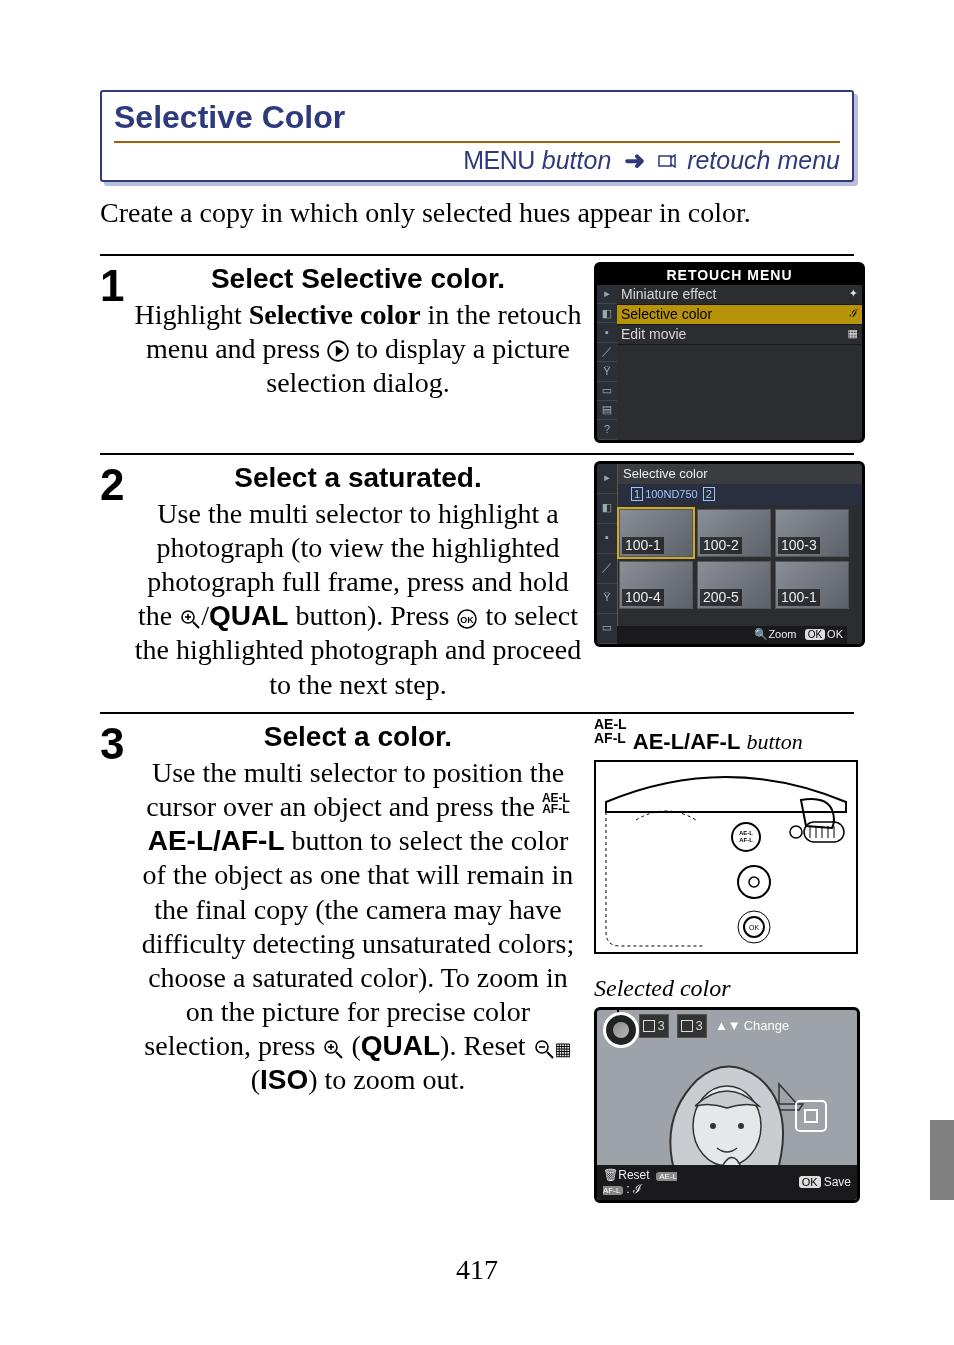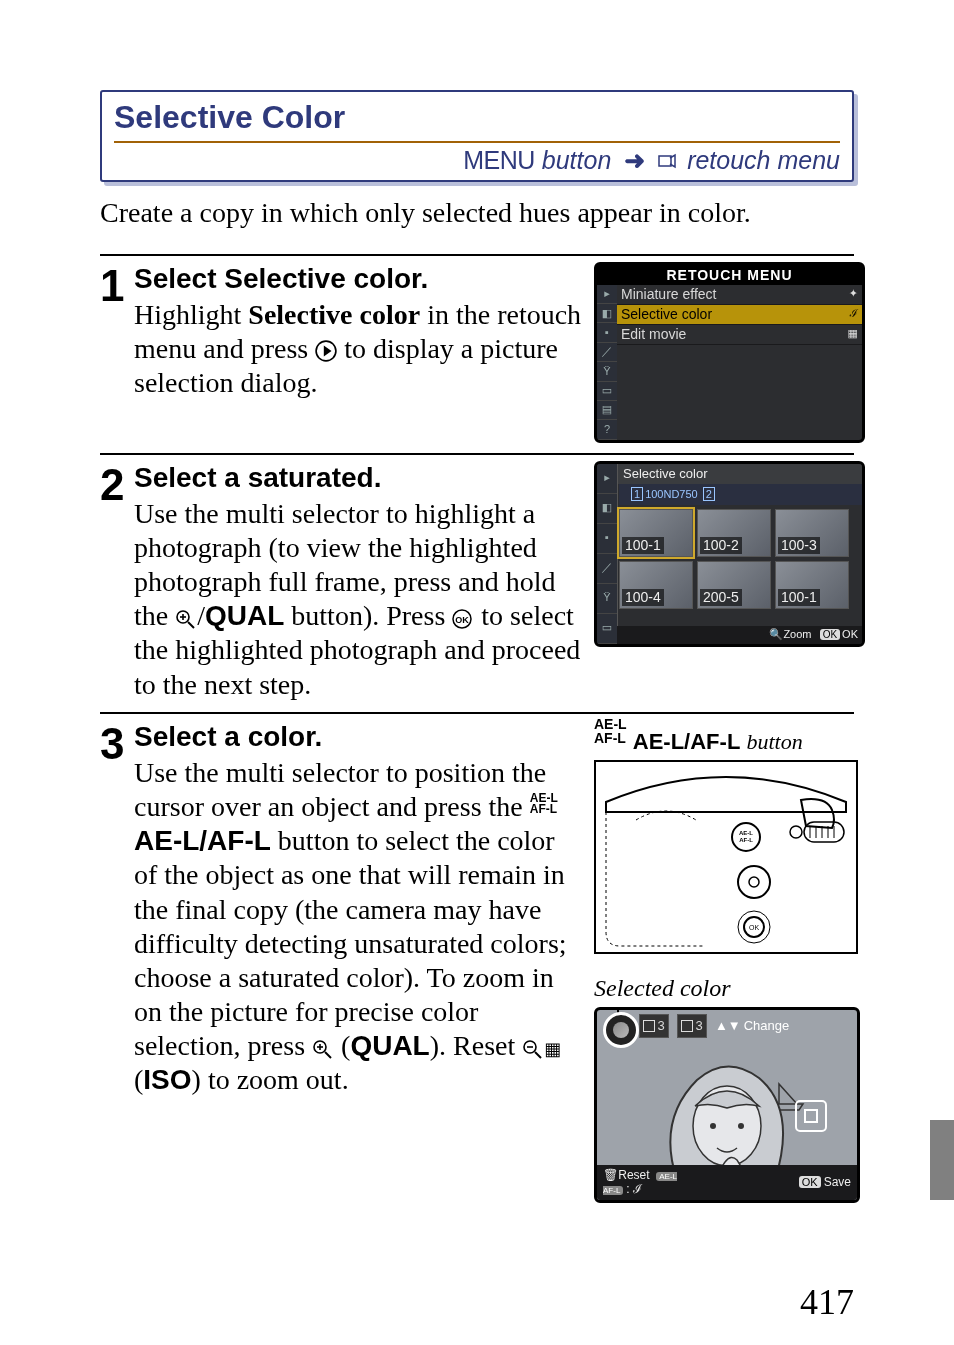--- a/index.html
+++ b/index.html
@@ -56,20 +56,21 @@
     font-size:44px;
     width:34px;
     line-height:1;
     padding-top:2px;
     flex-shrink:0;
   }
   .step .txtcol{
     flex:1;
     font-size:28px;
     padding-right:12px;
+    text-align:center;
   }
   .step .txtcol .title{font-weight:bold;font-family:Arial,Helvetica,sans-serif;}
   .step .txtcol .body{margin-top:2px;}
   .step .txtcol .body .bold{font-weight:bold;}
 
   .step .imgcol{width:260px;flex-shrink:0;}
 
   
   .lcd1{
     border:3px solid #000;border-radius:6px;background:#000;
@@ -125,21 +126,21 @@
     grid-auto-rows:48px;gap:4px;
   }
   .lcd2 .thumb{
     background:linear-gradient(135deg,#8a8f97,#5b6069);
     border:1px solid #555;position:relative;
     display:flex;align-items:flex-end;padding:2px;color:#eee;font-size:14px;
   }
   .lcd2 .thumb .tag{background:rgba(0,0,0,0.6);padding:0 3px;}
   .lcd2 .thumb.sel{outline:2px solid #cfa92c;}
   .lcd2 .bottom{
-    position:absolute;left:20px;right:0;bottom:0;background:#1a1a1c;
+    position:absolute;left:20px;right:15px;bottom:0;background:#1a1a1c;
     color:#eee;font-size:11px;text-align:right;padding:2px 4px;
   }
   .lcd2 .bottom .ok{background:#ddd;color:#000;border-radius:3px;padding:0 3px;
     margin:0 2px;font-size:10px;}
 
   
   .cap{
     font-family:Arial,Helvetica,sans-serif;font-size:22px;margin-bottom:4px;
   }
   .cap .pre{font-size:14px;line-height:1;display:inline-block;transform:translateY(-3px);}
@@ -193,21 +194,21 @@
   .cap2{font-style:italic;font-family:"Times New Roman",serif;
     font-size:24px;margin-bottom:4px;}
 
   
   .inline-ico{display:inline-block;width:22px;height:22px;vertical-align:-4px;}
   .ok-ico svg,.mag-ico svg,.magm-ico svg{width:20px;height:20px;}
   .aelabel{font-size:12px;font-weight:bold;line-height:0.9;
     display:inline-block;vertical-align:3px;font-family:Arial,sans-serif;}
 
   .pageno{
-    text-align:right;font-size:36px;margin-top:78px;
+    text-align:center;font-size:28px;margin-top:50px;
   }
 
   
   .sidetab{
     position:absolute;right:0;top:1120px;width:24px;height:80px;
     background:#808080;
   }
 </style>
 </head>
 <body>

